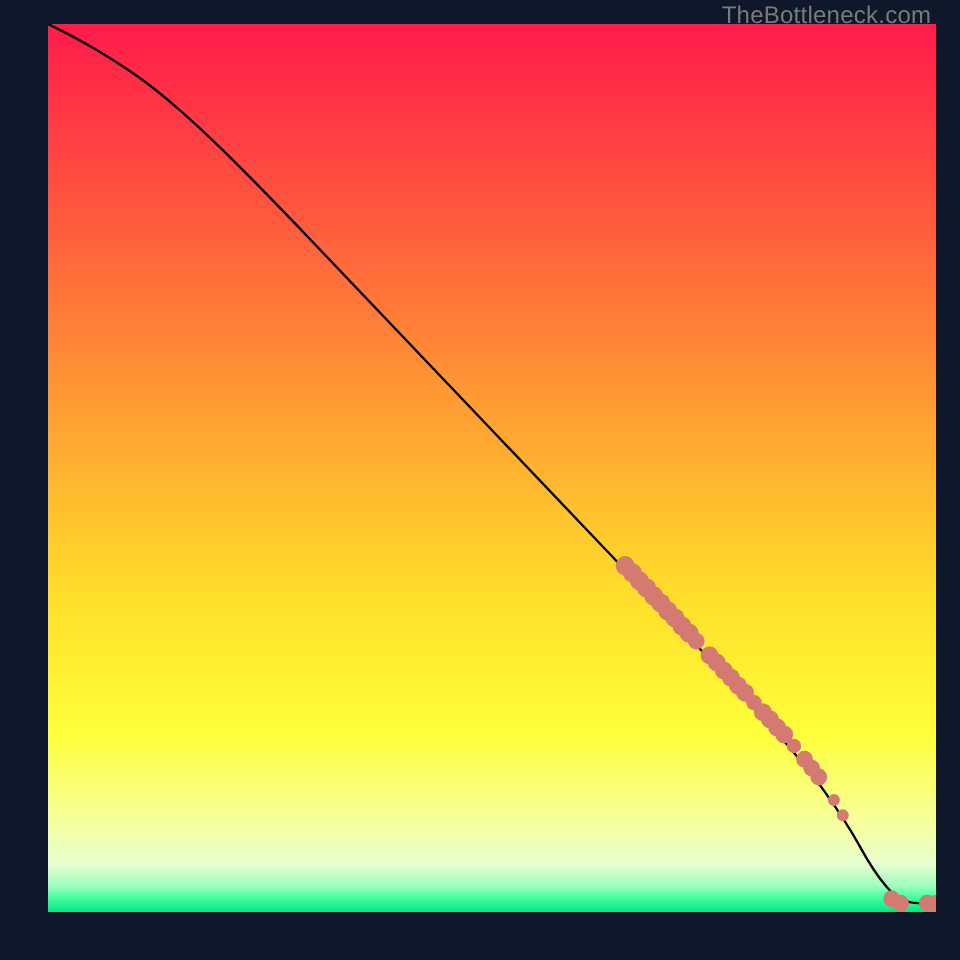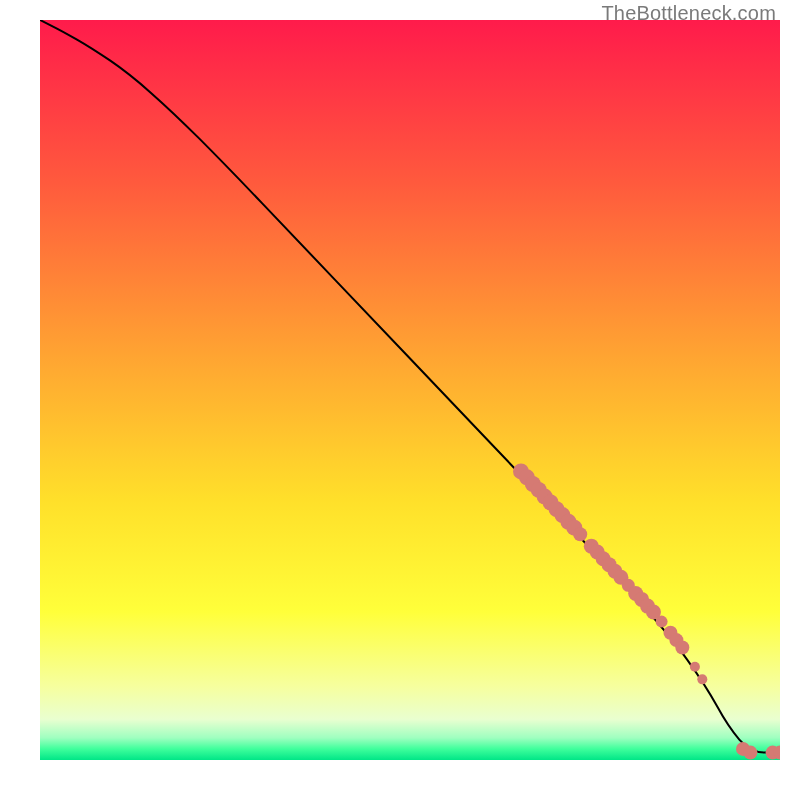--- a/index.html
+++ b/index.html
@@ -8,21 +8,21 @@
     width: 800px;
     height: 800px;
     overflow: hidden;
     background: #000;
     font-family: Arial, Helvetica, sans-serif;
   }
   .outer {
     position: relative;
     width: 800px;
     height: 800px;
-    background: #ffffff;
+    background: #0f172a;
     text-align: right;
   }
   .gradient-box {
     position: absolute;
     left: 40px;
     top: 20px;
     width: 740px;
     height: 740px;
   }
   .watermark {

